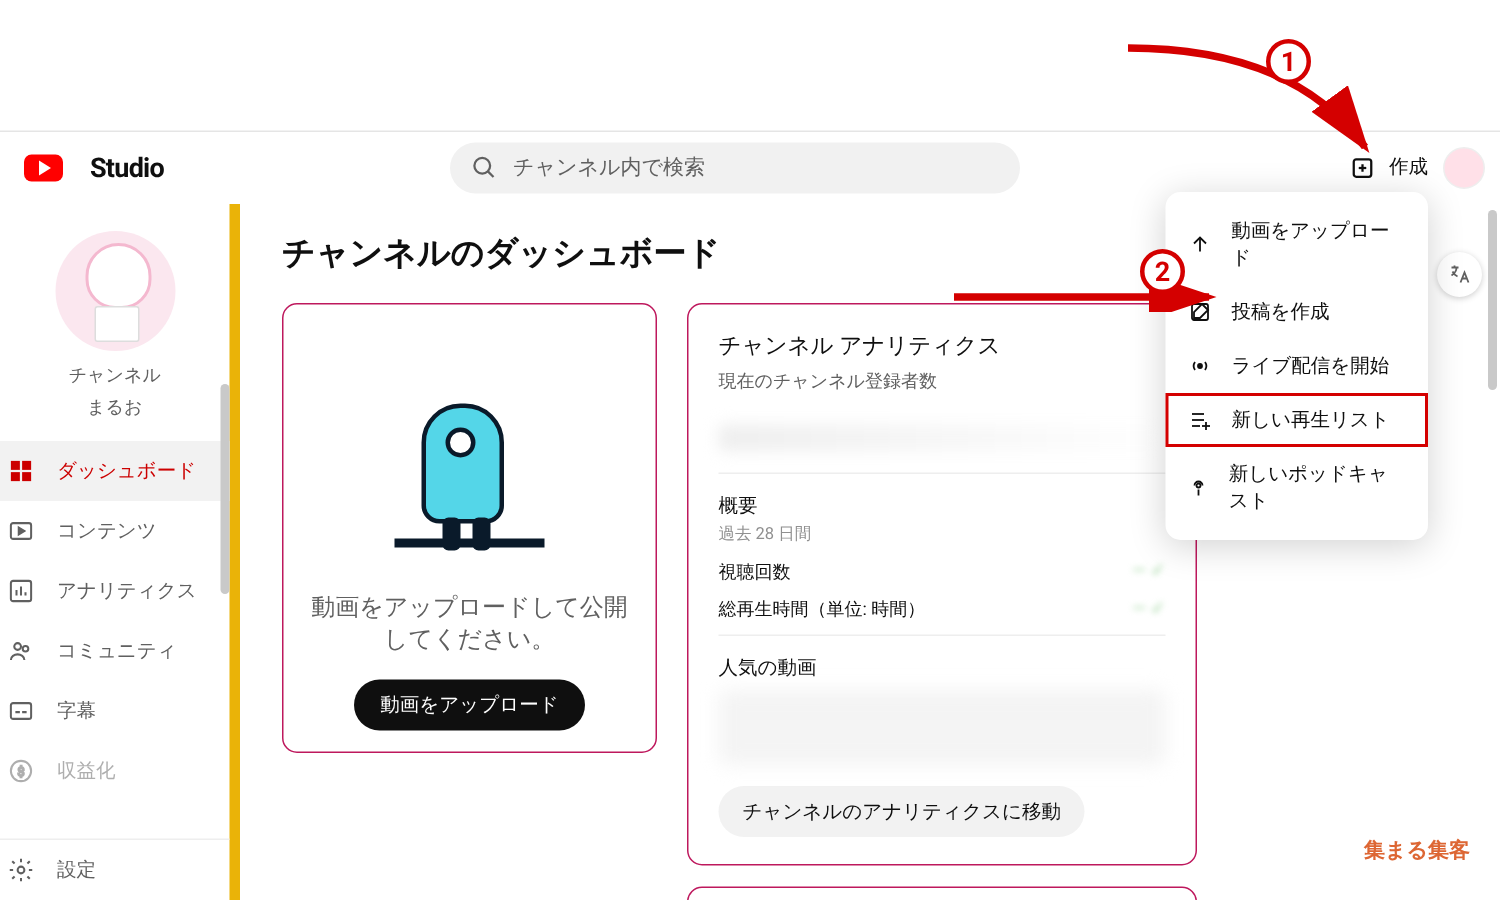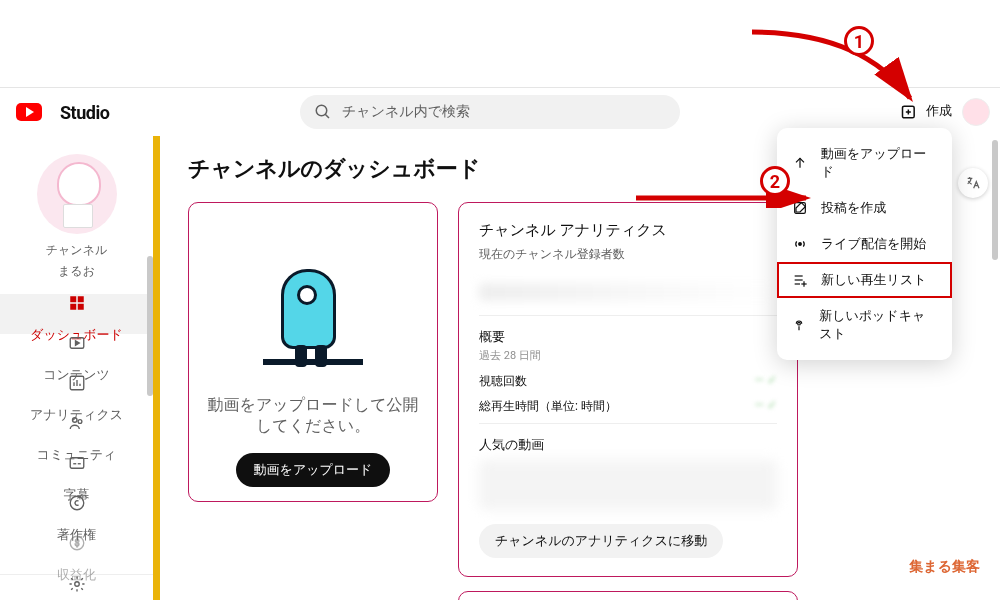--- a/index.html
+++ b/index.html
@@ -16,21 +16,21 @@
 
 .layout { display: flex; height: calc(600px - 136px); }
 .sidebar { width: 160px; border-right: 7px solid #eab308; padding-top: 10px; display: flex; flex-direction: column; position: relative; }
 .channel-box { text-align: center; padding: 8px 0 14px; }
 .channel-avatar { width: 80px; height: 80px; border-radius: 50%; margin: 0 auto 8px; background: #fbe7ef; position: relative; overflow: hidden; }
 .channel-avatar::before { content: ''; position: absolute; left: 20px; top: 8px; width: 40px; height: 40px; background: #fff; border-radius: 50% 50% 45% 45%; border: 2px solid #f4b8cf; }
 .channel-avatar::after { content: ''; position: absolute; left: 26px; top: 50px; width: 28px; height: 22px; background: #fff; border: 1px solid #ddd; border-radius: 2px; }
 .ch-label { font-size: 12px; color: #606060; }
 .ch-name { font-size: 12px; color: #606060; margin-top: 4px; }
 .nav { flex: 1; }
-.nav-item { display: flex; align-items: center; gap: 14px; height: 40px; padding: 0 20px; font-size: 13px; color: #606060; cursor: pointer; flex-direction: column; }
+.nav-item { display: flex; align-items: center; gap: 14px; height: 40px; padding: 0 4px; font-size: 13px; color: #606060; cursor: pointer; }
 .nav-item.active { background: #f2f2f2; color: #c00; font-weight: 500; }
 .nav-item.active .nav-icon { color: #c00; }
 .nav-icon { width: 20px; display: flex; justify-content: center; color: #606060; }
 .sidebar-bottom { border-top: 1px solid #eee; }
 .sidebar-scroll { position: absolute; right: 0; top: 120px; width: 6px; height: 140px; background: #c9c9c9; border-radius: 3px; }
 
 .main { flex: 1; padding: 18px 28px; background: #fff; overflow: hidden; position: relative; }
 .page-title { font-size: 22px; font-weight: 600; margin-bottom: 18px; }
 .cards { display: flex; gap: 20px; }
 .card { border: 1px solid #be185d; border-radius: 10px; background: #fff; }
@@ -150,29 +150,20 @@
       </div>
       <div class="nav-item">
         <span class="nav-icon">
             <svg width="18" height="18" viewBox="0 0 24 24" fill="none" stroke="currentColor" stroke-width="1.8">
               <rect x="3" y="5" width="18" height="14" rx="2"></rect>
               <line x1="7" y1="13" x2="11" y2="13"></line>
               <line x1="13" y1="13" x2="17" y2="13"></line>
             </svg>
           </span>
         <span>字幕</span>
-      </div>
-      <div class="nav-item">
-        <span class="nav-icon">
-            <svg width="18" height="18" viewBox="0 0 24 24" fill="none" stroke="currentColor" stroke-width="1.8">
-              <circle cx="12" cy="12" r="9"></circle>
-              <path d="M14 9.5a3 3 0 1 0 0 5"></path>
-            </svg>
-          </span>
-        <span>著作権</span>
       </div>
       <div class="nav-item" style="opacity:.5">
         <span class="nav-icon">
             <svg width="18" height="18" viewBox="0 0 24 24" fill="none" stroke="currentColor" stroke-width="1.8">
               <circle cx="12" cy="12" r="9"></circle>
               <text x="12" y="16" text-anchor="middle" font-size="11" fill="currentColor">$</text>
             </svg>
           </span>
         <span>収益化</span>
       </div>

